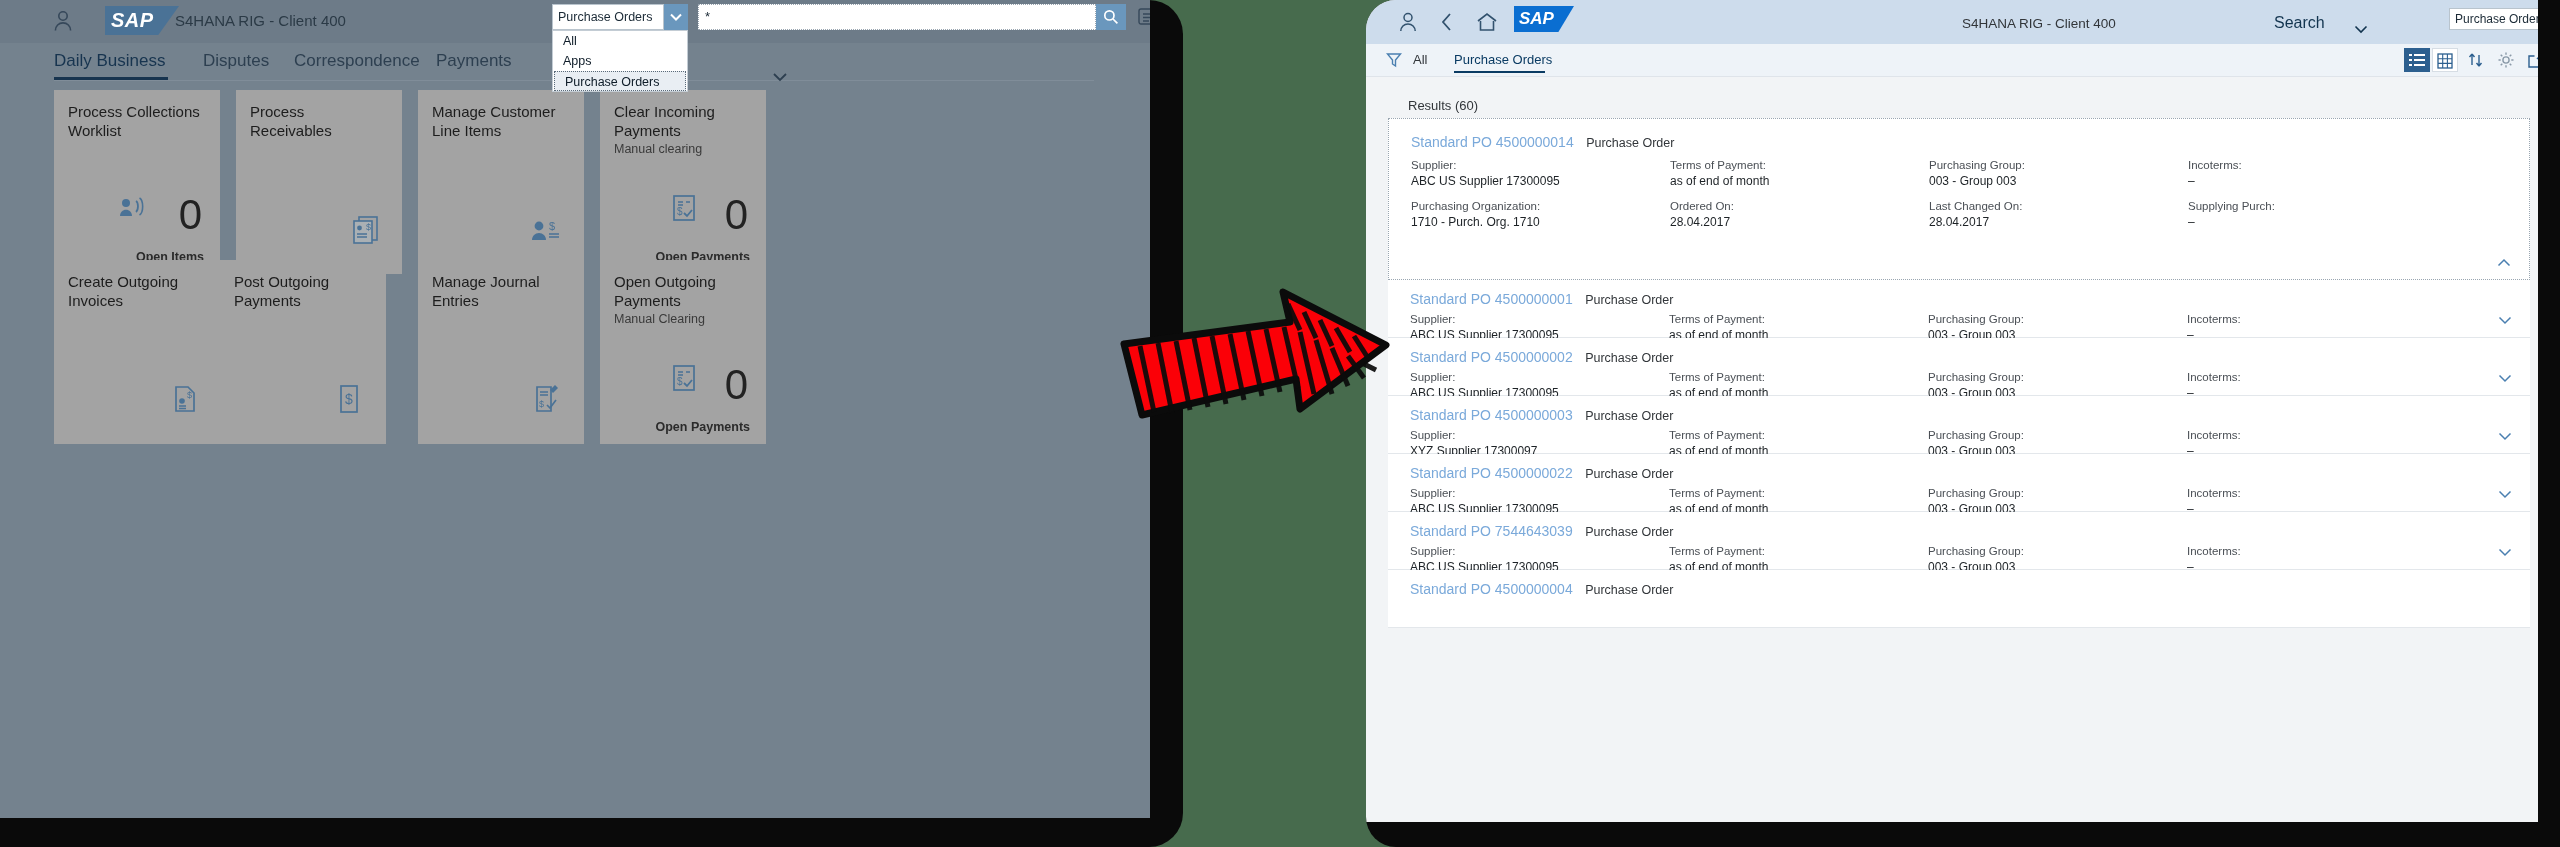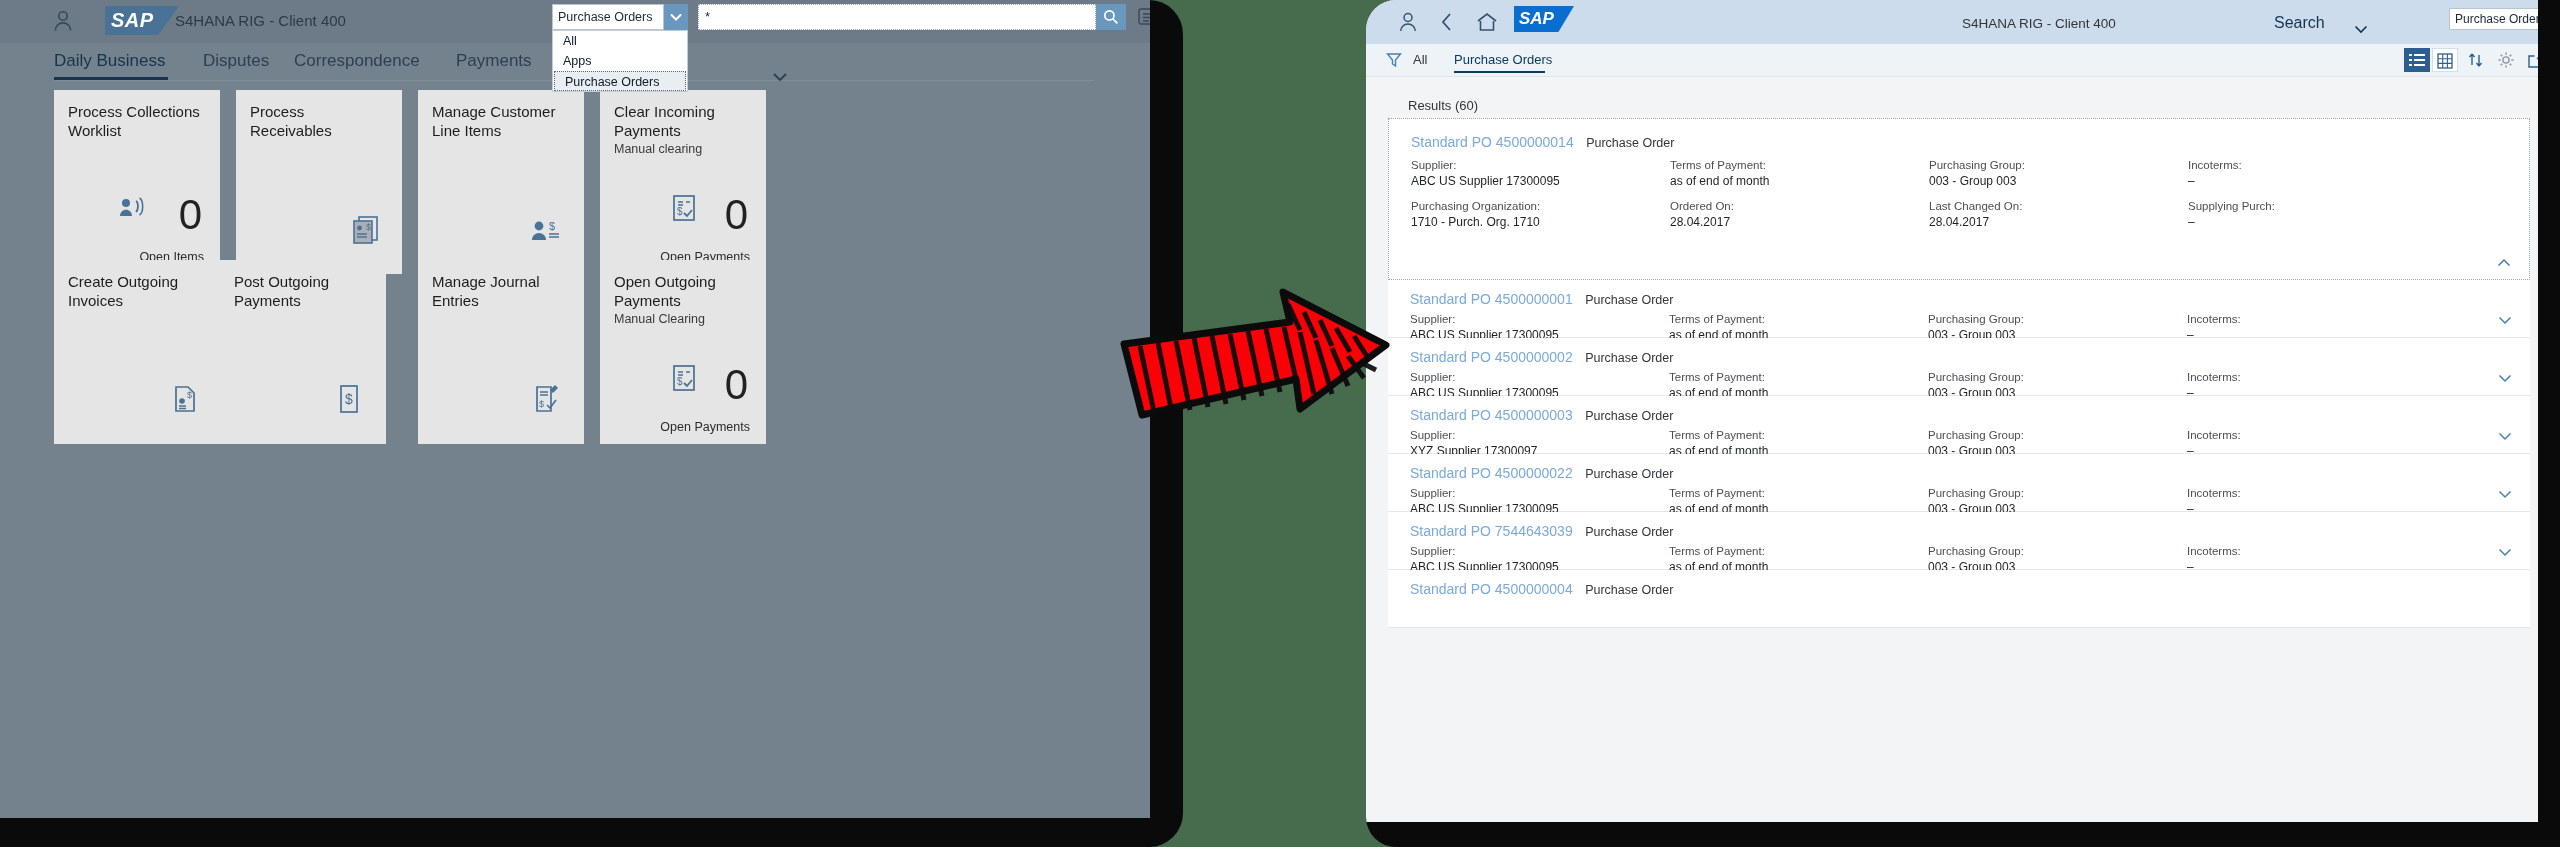--- a/index.html
+++ b/index.html
@@ -92,37 +92,37 @@
   }
   .lp-tabsep{
     position:absolute;left:54px;top:37px;width:1040px;height:1px;
     background:#808d99;
   }
   .lp-chev{position:absolute;left:772px;top:25px;}
 
   
   #lp-tiles{position:absolute;left:0;top:90px;width:1150px;height:420px;}
   .tile{
-    position:absolute;width:166px;height:184px;background:#e5e5e5;
+    position:absolute;width:166px;height:184px;background:#a3a3a3;
     box-sizing:border-box;
   }
   .tile-title{
     position:absolute;left:14px;top:12px;right:12px;
     font-size:15px;line-height:19px;color:#1d1d1d;
   }
   .tile-sub{
     position:absolute;left:14px;top:52px;right:12px;
     font-size:12.5px;color:#3a3a3a;
   }
   .tile-num{
     position:absolute;right:18px;bottom:38px;font-size:42px;line-height:42px;
     color:#222;font-weight:300;
   }
   .tile-footer{
-    position:absolute;right:16px;bottom:10px;font-size:12.5px;color:#2b2b2b;
+    position:absolute;right:16px;bottom:10px;font-size:12.5px;color:#2b2b2b;font-weight:bold;
   }
   .tile-icon{position:absolute;}
 
   
   #right-panel{
     position:absolute;left:1366px;top:0;width:1194px;height:847px;
     background:#0a0a0a;
     border-top-left-radius:30px;border-bottom-left-radius:30px;
     overflow:hidden;
   }
@@ -238,21 +238,21 @@
       <div class="lp-dd-item">Apps</div>
       <div class="lp-dd-item sel">Purchase Orders</div>
     </div>
 
     <div id="lp-tabs">
       <div class="lp-tabsep"></div>
       <span class="lp-tab active" style="left:54px">Daily Business</span>
       <span class="lp-tab-underline" style="left:54px;width:114px"></span>
       <span class="lp-tab" style="left:203px">Disputes</span>
       <span class="lp-tab" style="left:294px">Correspondence</span>
-      <span class="lp-tab" style="left:456px">Payments</span>
+      <span class="lp-tab" style="left:436px">Payments</span>
       <span class="lp-chev">
         <svg width="16" height="10" viewBox="0 0 16 10">
             <path d="M2 2l6 6 6-6" fill="none" stroke="#2d3f50" stroke-width="1.8"></path>
           </svg>
       </span>
     </div>
 
     <div id="lp-tiles">
 
       <div class="tile" style="left:54px;top:0">

